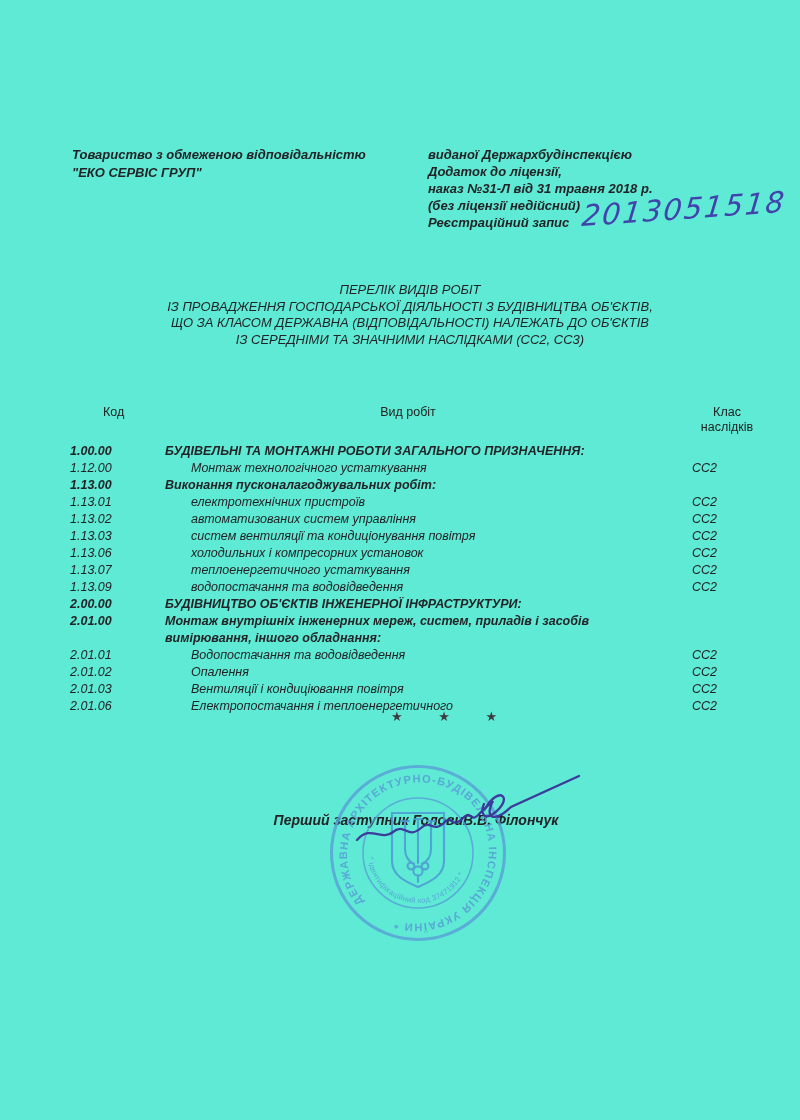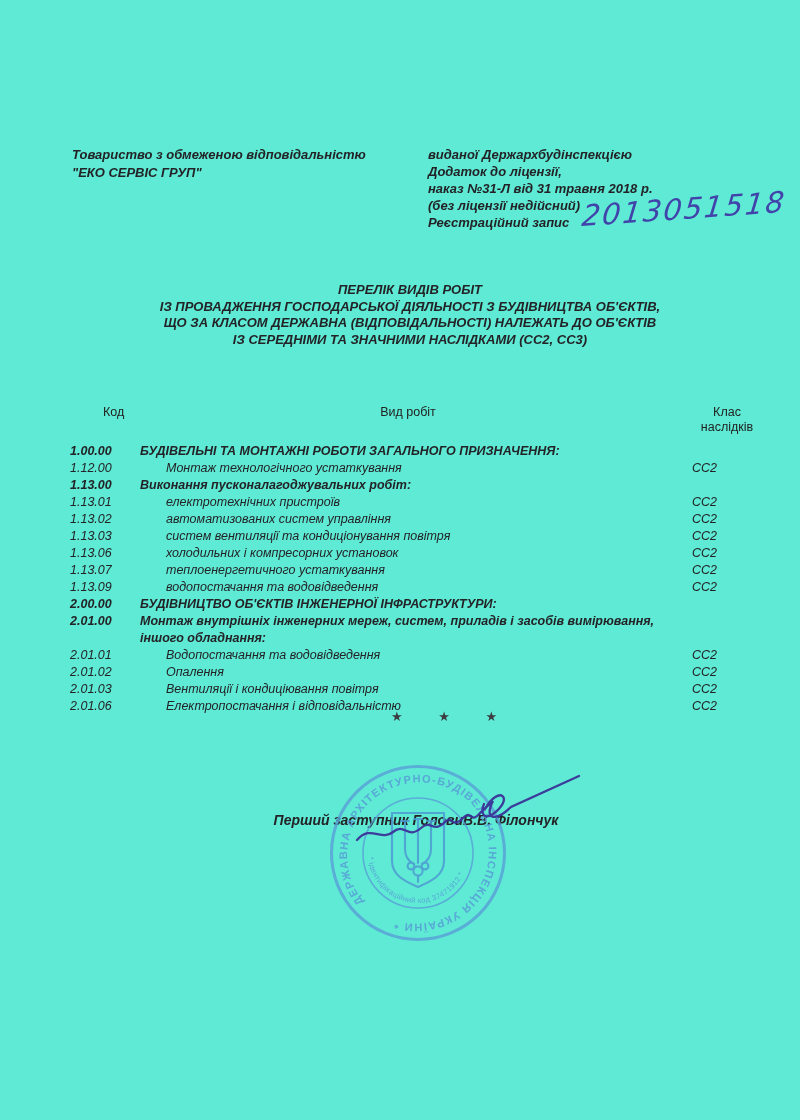--- a/index.html
+++ b/index.html
@@ -20,30 +20,30 @@
   .handwritten{
     position:absolute; left:582px; top:199px;
     font-family:"DejaVu Sans", sans-serif;
     font-style:italic; font-size:29px; letter-spacing:2px;
     color:#4143ab; transform:rotate(-4deg) skewX(-10deg);
     transform-origin:left center; white-space:nowrap;
   }
   
   .doc-title{
     position:absolute; left:30px; top:282px; width:760px;
-    text-align:center; font-weight:bold; font-style:italic;
+    text-align:center; font-weight:normal; font-style:italic;
     font-size:13px; line-height:16.5px;
   }
   
   .tbl{ position:absolute; left:70px; top:405px; width:690px; font-size:12.5px;}
   .tbl-head{ display:flex; line-height:15px; margin-bottom:8px; color:#222;}
   .th-code{ width:70px; flex:none; padding-left:33px; box-sizing:border-box;}
   .th-work{ flex:1; text-align:center;}
   .th-cls{ width:84px; flex:none; text-align:center; padding-left:18px; box-sizing:border-box;}
-  .row{ display:flex; line-height:17px; font-style:italic;}
+  .row{ display:flex; line-height:17px; font-style:italic;gap:25px;}
   .row .code{ width:70px; flex:none;}
   .row .desc{ flex:1; padding-right:6px;}
   .row .cls{ width:84px; flex:none; padding-left:16px; box-sizing:border-box;}
   .row.section{ font-weight:bold;}
   .row.item .desc{ padding-left:26px;}
   
   .stars{
     position:absolute; left:52px; top:709px; width:800px; text-align:center;
     font-size:13px; letter-spacing:16px; color:#3c3c40;
   }
@@ -158,21 +158,21 @@
       <div class="desc">Опалення</div>
       <div class="cls">СС2</div>
     </div>
     <div class="row item">
       <div class="code">2.01.03</div>
       <div class="desc">Вентиляції і кондиціювання повітря</div>
       <div class="cls">СС2</div>
     </div>
     <div class="row item">
       <div class="code">2.01.06</div>
-      <div class="desc">Електропостачання і відповідальністю</div>
+      <div class="desc">Електропостачання і теплоенергетичного</div>
       <div class="cls">СС2</div>
     </div>
   </div>
 
   <div class="stars">★ ★ ★</div>
 
   <div class="sign-row">
     <span>Перший заступник Голови</span>
     <span>В.В. Філончук</span>
   </div>

